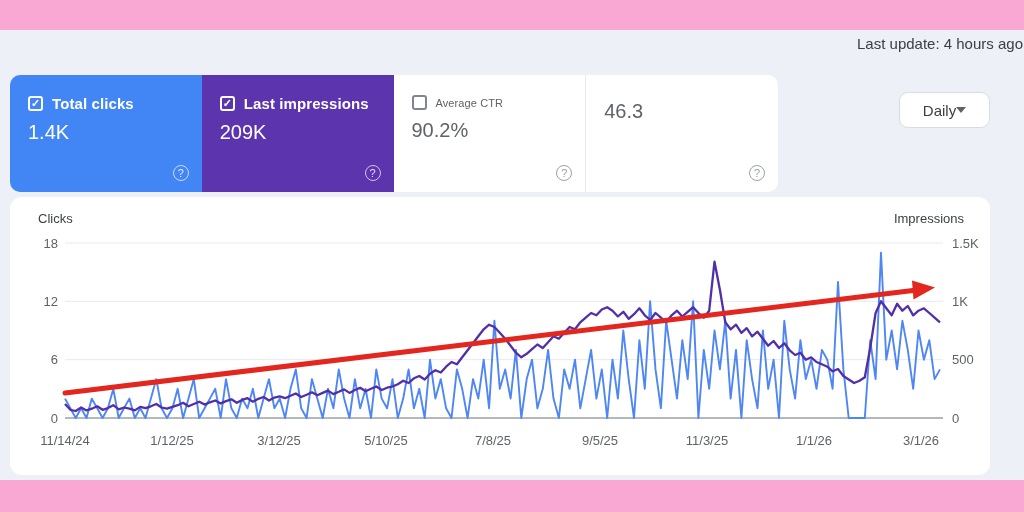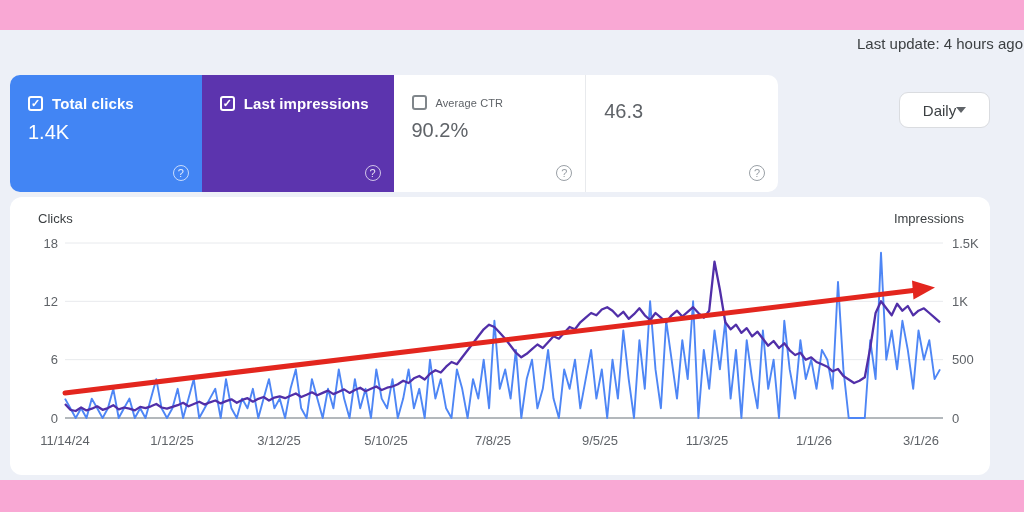--- a/index.html
+++ b/index.html
@@ -62,20 +62,21 @@
         <span class="card-label">Total clicks</span>
       </div>
       <div class="card-value">1.4K</div>
       <span class="help">?</span>
     </div>
     <div class="card purple" style="background: rgb(92, 52, 174);">
       <div class="card-top">
         <span class="cb checked">✓</span>
         <span class="card-label">Last impressions</span>
       </div>
+      <div class="card-value">209K</div>
       <span class="help">?</span>
     </div>
     <div class="card white">
       <div class="card-top">
         <span class="cb unchecked"></span>
         <span class="card-label">Average CTR</span>
       </div>
       <div class="card-value">90.2%</div>
       <span class="help">?</span>
     </div>

